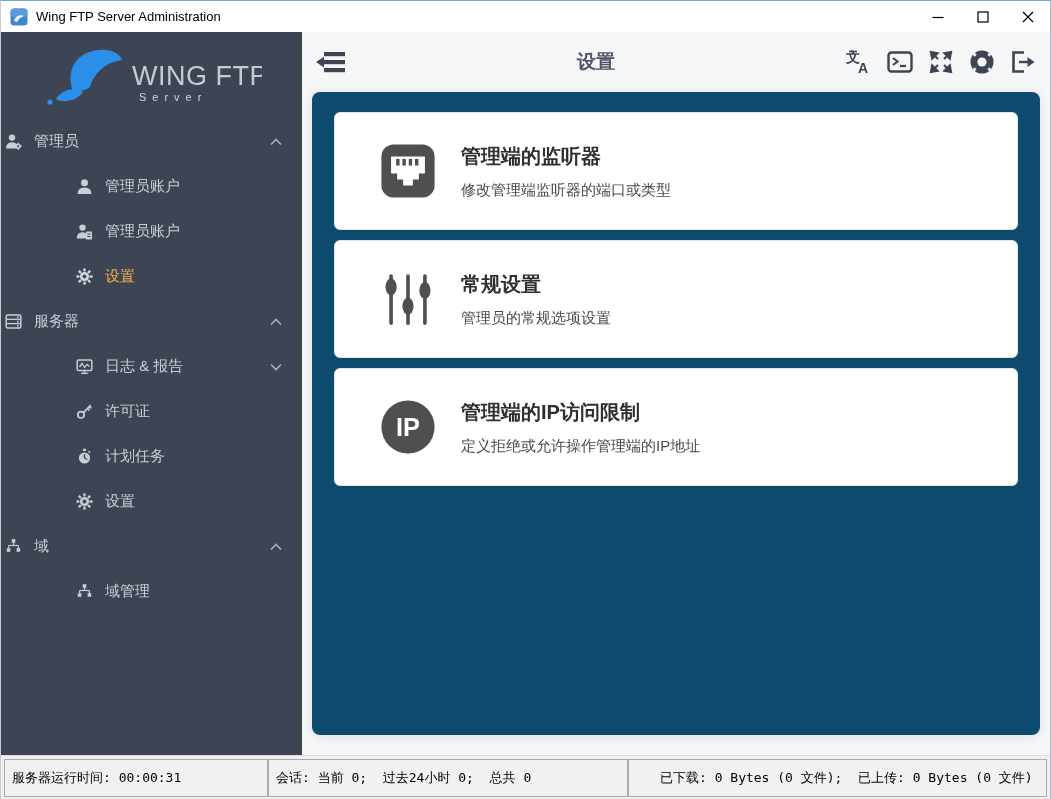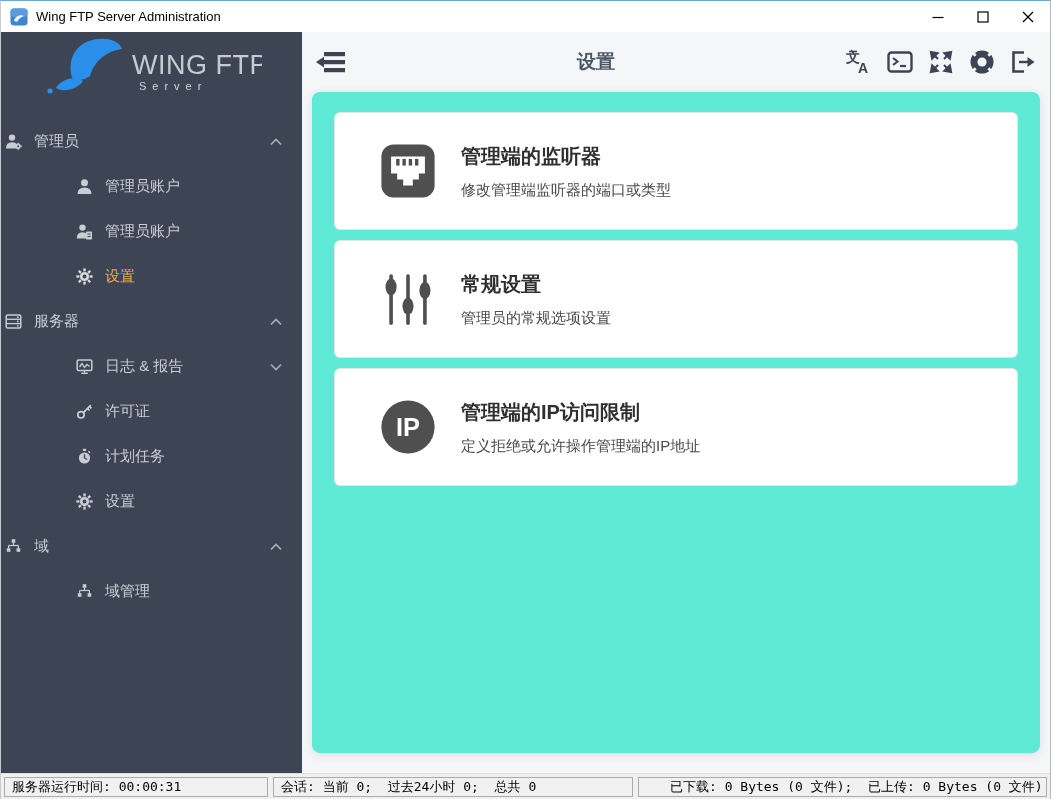--- a/index.html
+++ b/index.html
@@ -12,48 +12,48 @@
   .titlebar { height:31px; background:#fff; display:flex; align-items:center; flex:0 0 auto; }
   .titlebar-icon { width:18px; height:18px; margin:0 8px 0 9px; }
   .titlebar-text { font-size:13px; color:#000; flex:1; }
   .win-btn { width:45px; height:31px; display:flex; align-items:center; justify-content:center; cursor:pointer; }
 
   
   .app { flex:1; display:flex; min-height:0; }
 
   
   .sidebar { width:301px; background:#3d4454; flex:0 0 auto; overflow:hidden; }
-  .logo-area { height:87px; display:flex; align-items:flex-start; justify-content:center; }
+  .logo-area { height:87px; display:flex; align-items:center; justify-content:center; }
   .menu-item { height:45px; display:flex; align-items:center; color:#c9cdd4; font-size:15px;
                position:relative; cursor:pointer; }
   .menu-item.level1 { padding-left:4px; }
   .menu-item.level2 { padding-left:39px;margin-left:36px; }
   .menu-item .mi-icon { width:17px; height:17px; margin-right:12px; flex:0 0 auto; color:#c9cdd4; }
   .menu-item.active { color:#f0ad4e; }
   .chevron { position:absolute; right:20px; top:50%; transform:translateY(-50%); color:#aab0ba; }
 
   
   .main { flex:1; background:#f5f6f8; display:flex; flex-direction:column; min-width:0; }
   .main-header { height:60px; display:flex; align-items:center; padding:0 14px; flex:0 0 auto; }
   .hamburger { width:30px; height:26px; color:#3d4454; cursor:pointer; }
   .header-title { flex:1; text-align:center; font-size:19px; font-weight:bold; color:#4b5566; }
   .header-icons { display:flex; align-items:center; gap:15px; }
   .header-icons .h-icon { width:26px; height:26px; color:#3d4454; cursor:pointer; }
 
-  .panel { margin:0 10px 20px 10px; background:#5eead4; border-radius:8px;
+  .panel { margin:0 10px 20px 10px; background:#0c4a6e; border-radius:8px;
            box-shadow:0 2px 10px rgba(60,60,80,0.12); flex:1; padding:20px 22px; }
   .card { border:1px solid #e2e3e9; border-radius:6px; background:#fff; height:118px;
           display:flex; align-items:center; padding-left:44px; margin-bottom:10px; cursor:pointer; }
   .card-icon { width:58px; height:58px; margin-right:24px; flex:0 0 auto; color:#4f4f4f; }
   .card-title { font-size:20px; font-weight:bold; color:#2f2f2f; margin-bottom:11px; }
   .card-desc { font-size:15px; color:#4a4a4a; }
 
   
-  .statusbar { height:26px; background:#f0f0f0; border-top:1px solid #dfdfdf; flex:0 0 auto;
-               display:flex; align-items:stretch; padding:3px 3px 2px 3px; gap:5px;
+  .statusbar { height:44px; background:#f0f0f0; border-top:1px solid #dfdfdf; flex:0 0 auto;
+               display:flex; align-items:stretch; padding:3px 3px 2px 3px; 
                font-family:"DejaVu Sans Mono", monospace; font-size:13px; color:#000; }
   .status-section { border:1px solid #ababab; background:#f1f1f1; display:flex; align-items:center;
                     padding:0 7px; white-space:pre; overflow:hidden; }
   .status-uptime { width:264px; }
   .status-sessions { width:360px; }
   .status-transfer { flex:1;padding-left:31px; }
 
   svg { display:block; }
 </style>
 </head>

